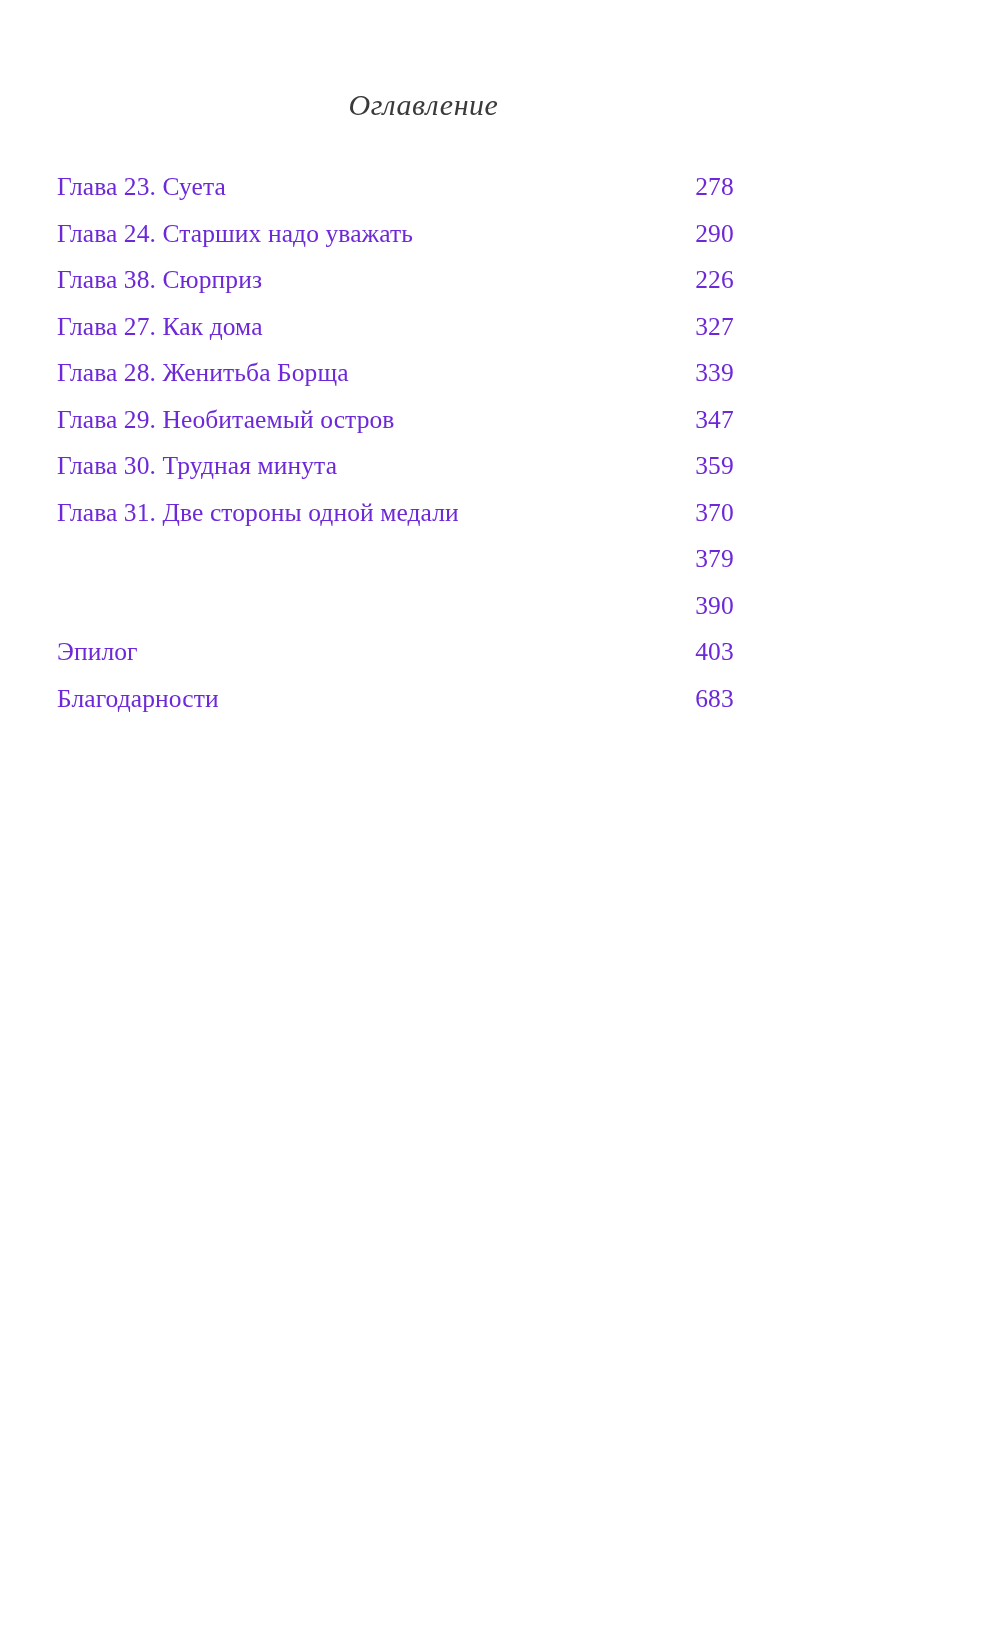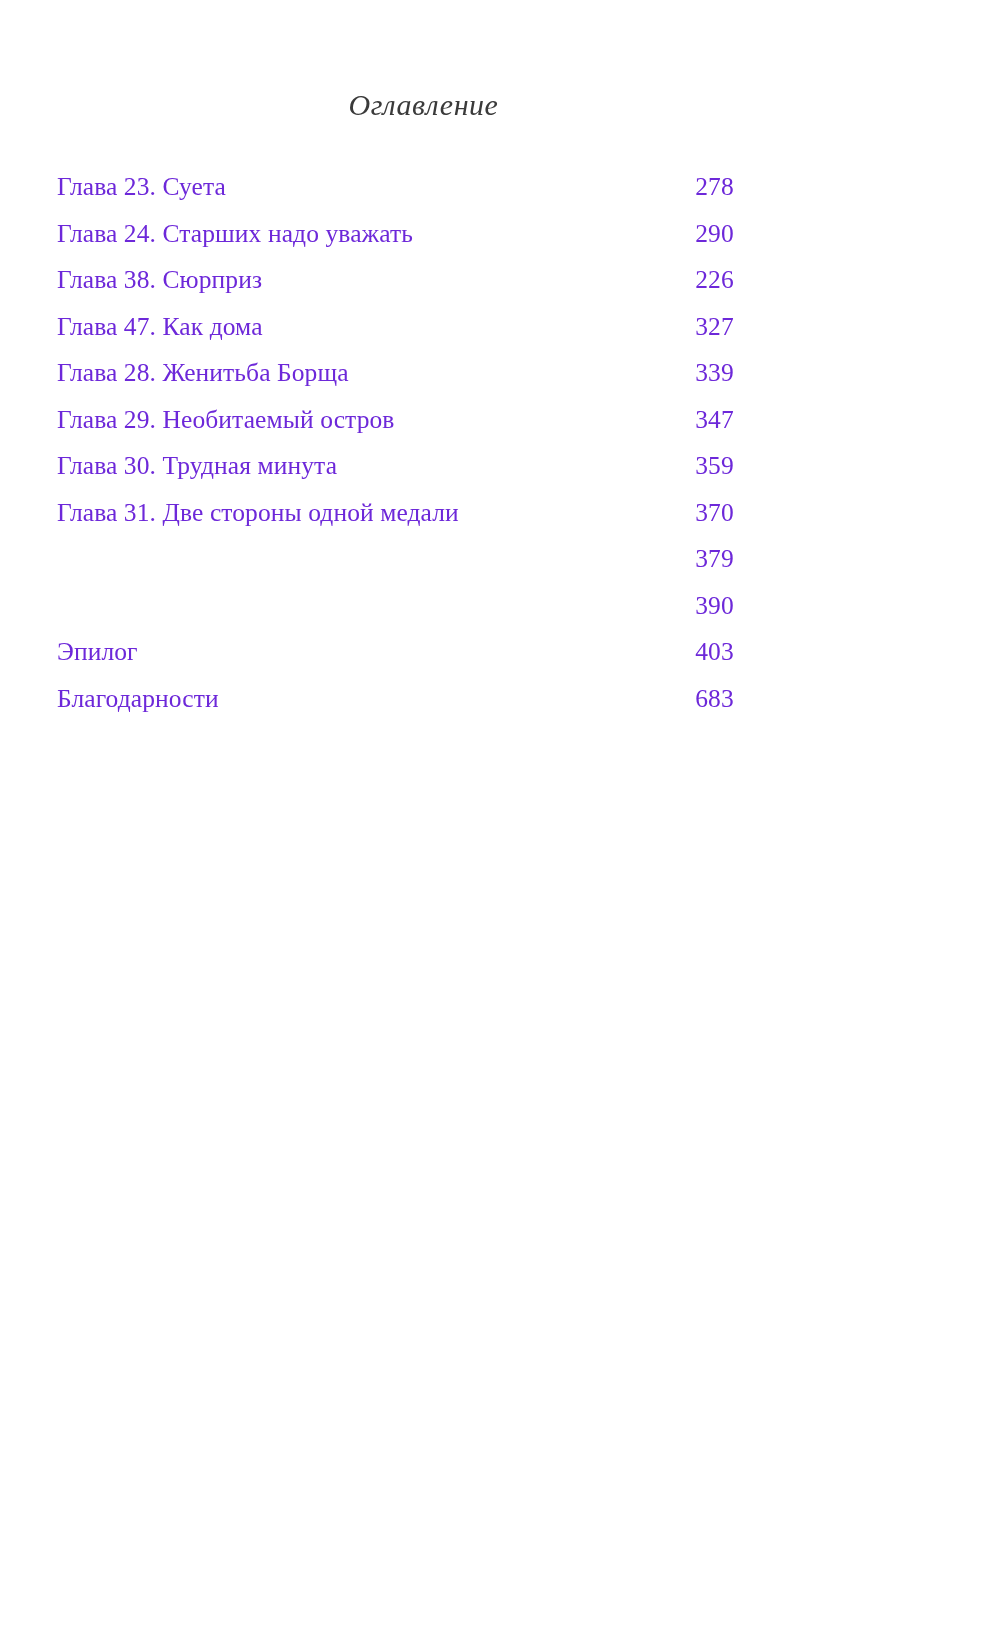--- a/index.html
+++ b/index.html
@@ -94,21 +94,21 @@
         <span class="entry-label">Глава 24. Старших надо уважать</span>
         <span class="leader"></span>
         <span class="entry-page">290</span>
       </li>
       <li class="toc-entry">
         <span class="entry-label">Глава 38. Сюрприз</span>
         <span class="leader"></span>
         <span class="entry-page">226</span>
       </li>
       <li class="toc-entry">
-        <span class="entry-label">Глава 47. Как дома</span>
+        <span class="entry-label">Глава 27. Как дома</span>
         <span class="leader"></span>
         <span class="entry-page">327</span>
       </li>
       <li class="toc-entry">
         <span class="entry-label">Глава 28. Женитьба Борща</span>
         <span class="leader"></span>
         <span class="entry-page">339</span>
       </li>
       <li class="toc-entry">
         <span class="entry-label">Глава 29. Необитаемый остров</span>

